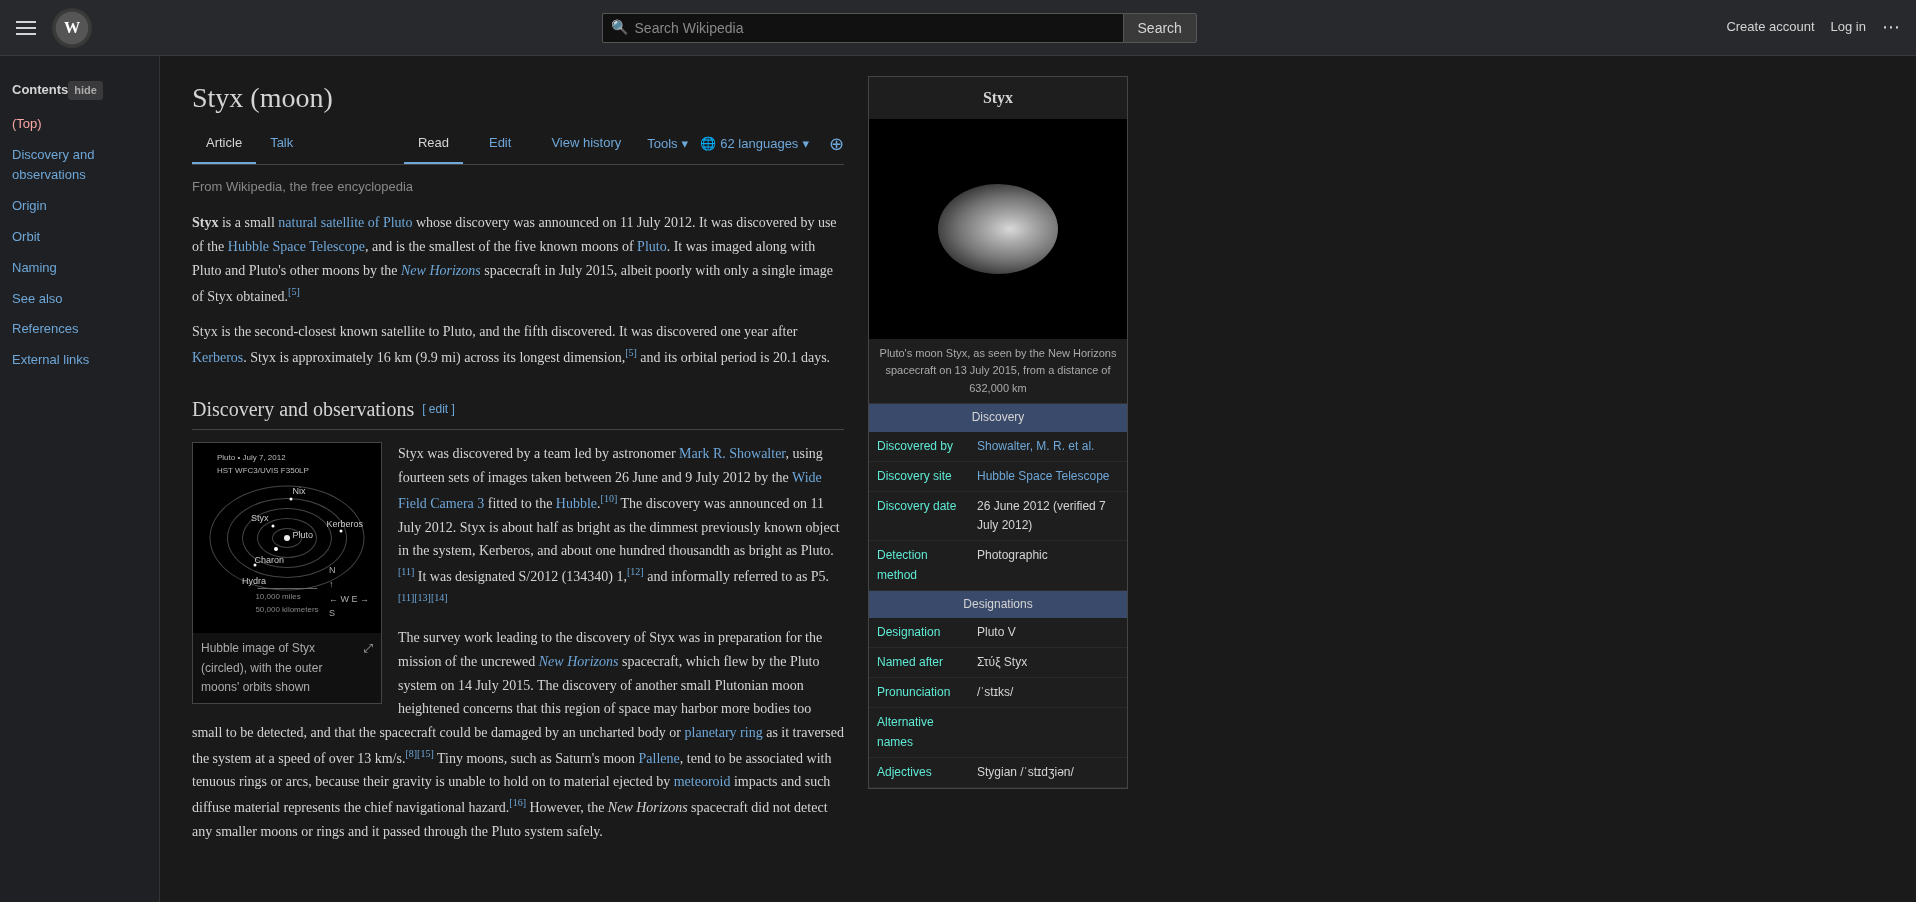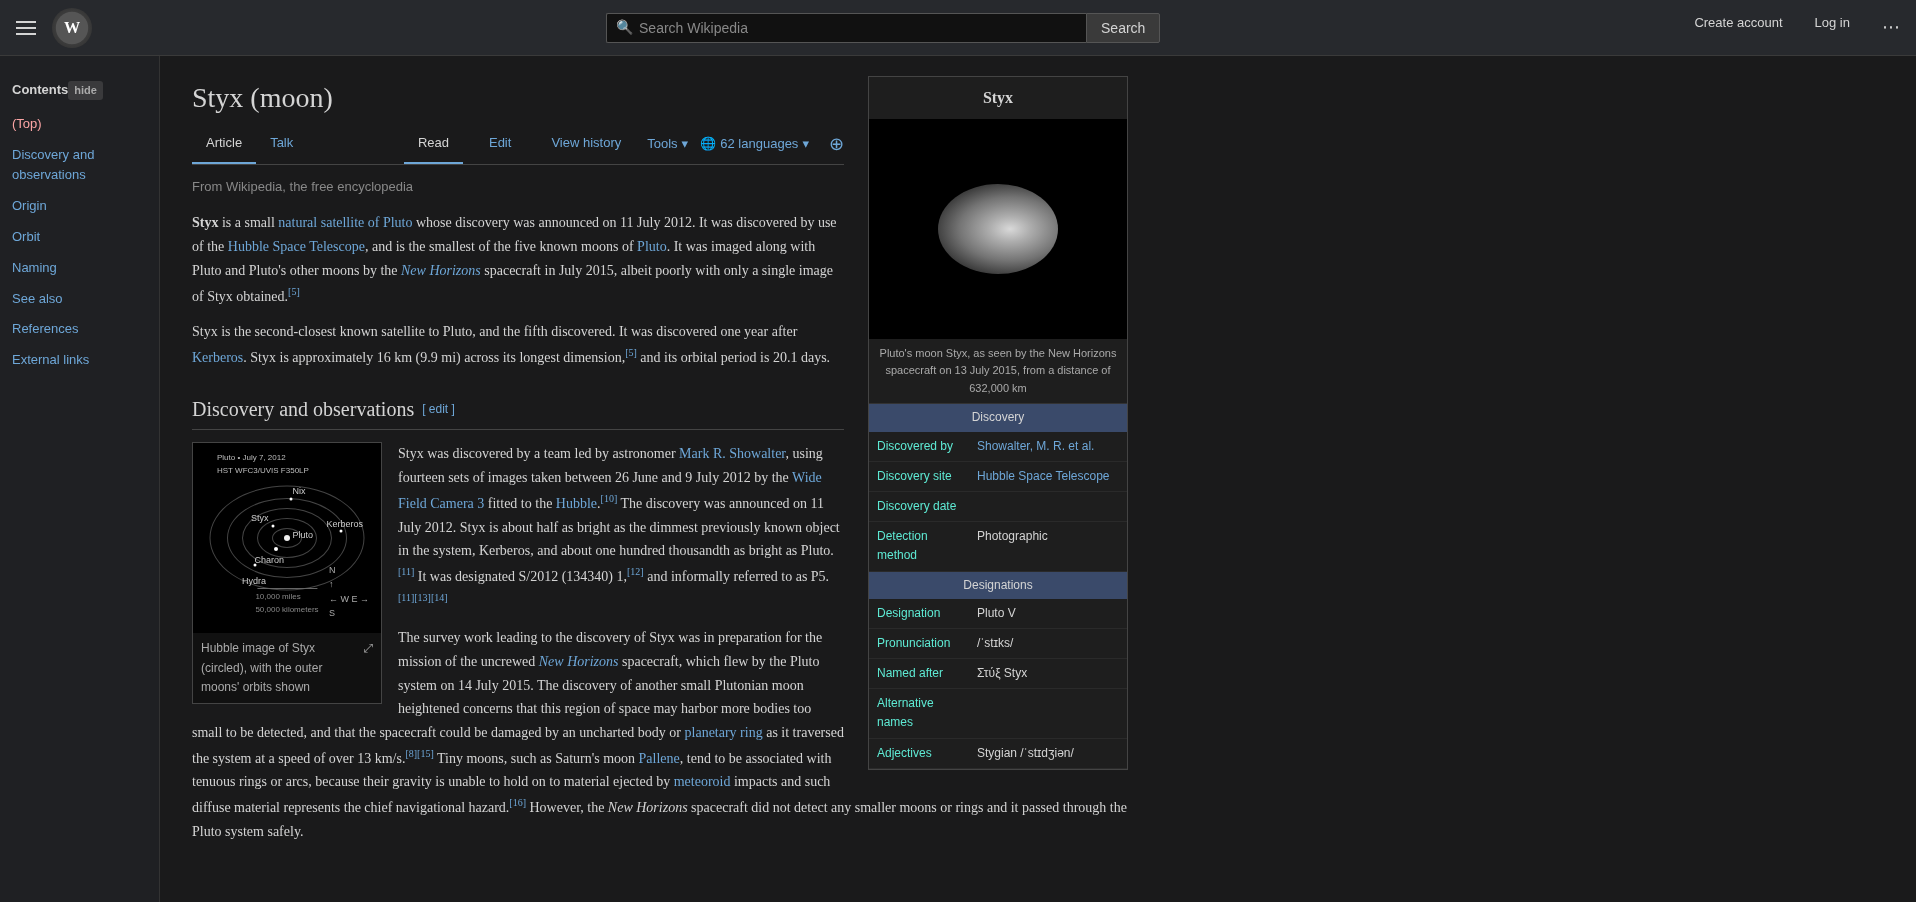--- a/index.html
+++ b/index.html
@@ -29,38 +29,38 @@
     #menu-icon span { display: block; width: 20px; height: 2px; background: #d4d4d4; }
     #wiki-logo { width: 40px; height: 40px; border-radius: 50%; overflow: hidden; display: flex; align-items: center; justify-content: center; background: radial-gradient(circle, #555 0%, #2a2a2a 100%); }
     #wiki-logo svg { width: 36px; height: 36px; }
     #search-form { display: flex; align-items: center; margin-left: auto; margin-right: auto; }
     #search-input {
       background: #111;
       border: 1px solid #555;
       border-right: none;
       color: #d4d4d4;
       padding: 6px 12px 6px 32px;
-      width: 480px;
+      width: 521px;
       font-size: 14px;
       border-radius: 2px 0 0 2px;
       outline: none;
     }
     #search-input::placeholder { color: #888; }
     #search-wrapper { position: relative; }
     #search-icon-inner { position: absolute; left: 10px; top: 50%; transform: translateY(-50%); color: #888; font-size: 14px; }
     #search-button {
       background: #3a3a3a;
       border: 1px solid #555;
       color: #d4d4d4;
       padding: 6px 14px;
       cursor: pointer;
       font-size: 14px;
       border-radius: 0 2px 2px 0;
     }
-    #header-right { display: flex; gap: 32px; margin-left: 20px; }
+    #header-right { display: flex; align-items: center; gap: 16px; margin-left: 20px; }
     #header-right a { color: #d4d4d4; font-size: 13px; font-family: sans-serif; }
     #more-button { cursor: pointer; color: #d4d4d4; font-size: 18px; }
 
     
     #page-wrapper {
       display: flex;
       margin-top: 56px;
       min-height: calc(100vh - 56px);
     }
 
@@ -389,38 +389,39 @@
       <div class="infobox-row">
         <div class="infobox-label">Discovered by</div>
         <div class="infobox-value"><a>Showalter, M. R. et al.</a></div>
       </div>
       <div class="infobox-row">
         <div class="infobox-label">Discovery site</div>
         <div class="infobox-value"><a>Hubble Space Telescope</a></div>
       </div>
       <div class="infobox-row">
         <div class="infobox-label">Discovery date</div>
+        <div class="infobox-value">26 June 2012 (verified 7 July 2012)</div>
       </div>
       <div class="infobox-row">
         <div class="infobox-label">Detection method</div>
         <div class="infobox-value">Photographic</div>
       </div>
 
       <div class="infobox-section-header">Designations</div>
       <div class="infobox-row">
         <div class="infobox-label">Designation</div>
         <div class="infobox-value">Pluto V</div>
       </div>
       <div class="infobox-row">
+        <div class="infobox-label">Named after</div>
+        <div class="infobox-value">Στύξ Styx</div>
+      </div>
+      <div class="infobox-row">
         <div class="infobox-label">Pronunciation</div>
         <div class="infobox-value">/ˈstɪks/</div>
-      </div>
-      <div class="infobox-row">
-        <div class="infobox-label">Named after</div>
-        <div class="infobox-value">Στύξ Styx</div>
       </div>
       <div class="infobox-row">
         <div class="infobox-label">Alternative names</div>
       </div>
       <div class="infobox-row">
         <div class="infobox-label">Adjectives</div>
         <div class="infobox-value">Stygian /ˈstɪdʒiən/</div>
       </div>
     </div>
 

